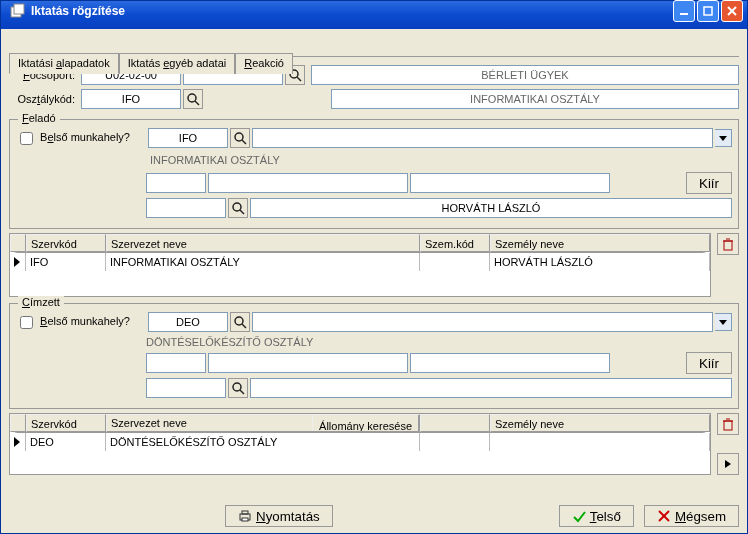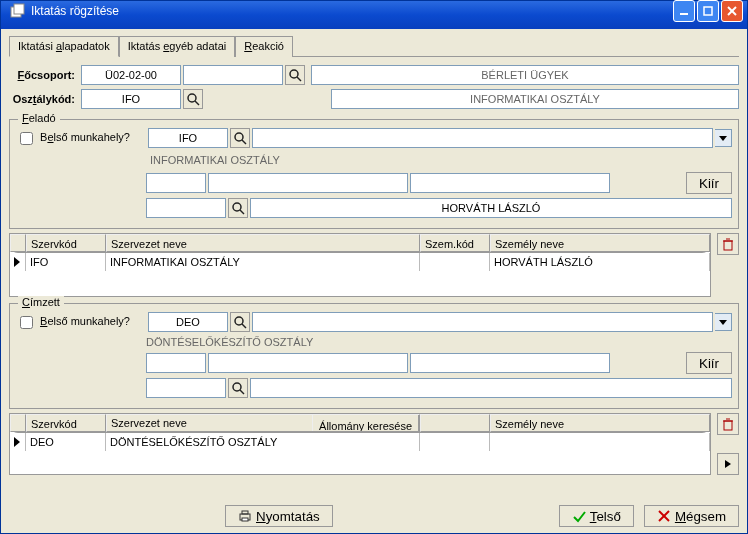--- a/index.html
+++ b/index.html
@@ -18,21 +18,21 @@
     display: flex;
     flex-direction: column;
   }
   .titlebar {
     height: 28px;
     background: linear-gradient(to bottom, #2A6AE0 0%, #0B4ACF 50%, #083FBE 100%);
     display: flex;
     align-items: center;
     padding: 0 4px 8px 8px;
     color: #fff;
-    font-weight: normal;
+    font-weight: bold;
   }
   .titlebar-icon {
     width: 16px;
     height: 16px;
     margin-right: 6px;
     display: inline-block;
   }
   .titlebar-icon svg { display: block; }
   .titlebar-title { flex: 1; font-size: 12px; }
   .win-buttons { display: flex; gap: 2px; }
@@ -61,31 +61,31 @@
     border-bottom: 1px solid #999;
     margin-bottom: 8px;
   }
   .tab {
     padding: 3px 8px 2px 8px;
     border: 1px solid #999;
     border-bottom: none;
     background: #ECE9D8;
     margin-right: 0;
     position: relative;
-    top: 1px;
+    top: 18px;
     cursor: pointer;
   }
   .tab.active {
     background: #ECE9D8;
     border-bottom: 1px solid #ECE9D8;
     z-index: 2;
   }
   .u { text-decoration: underline; }
   .row { display: flex; align-items: center; margin-bottom: 4px; gap: 2px; }
-  .lbl { text-align: right; padding-right: 4px; font-weight: bold; }
+  .lbl { text-align: right; padding-right: 4px; }
   input[type="text"], .combo, .textfield {
     height: 20px;
     border: 1px solid #7F9DB9;
     background: #fff;
     font-family: Tahoma, Arial, sans-serif;
     font-size: 11px;
     padding: 2px 3px;
     text-align: center;
   }
   .highlight { background: #00FFFF; }

